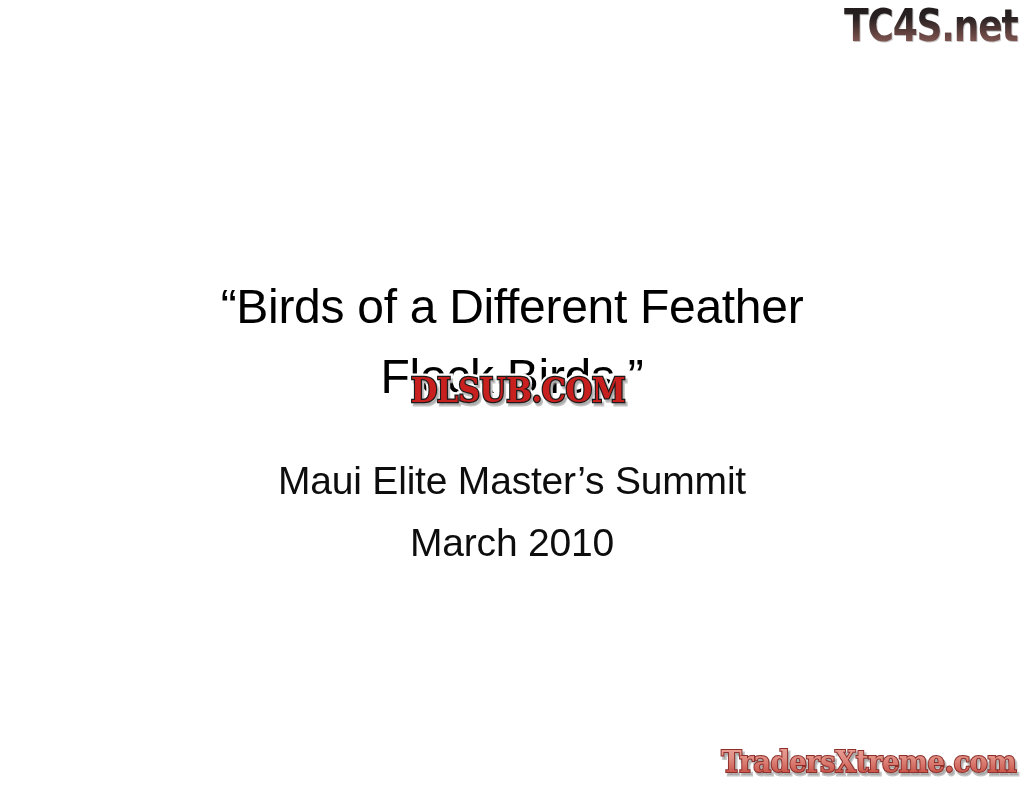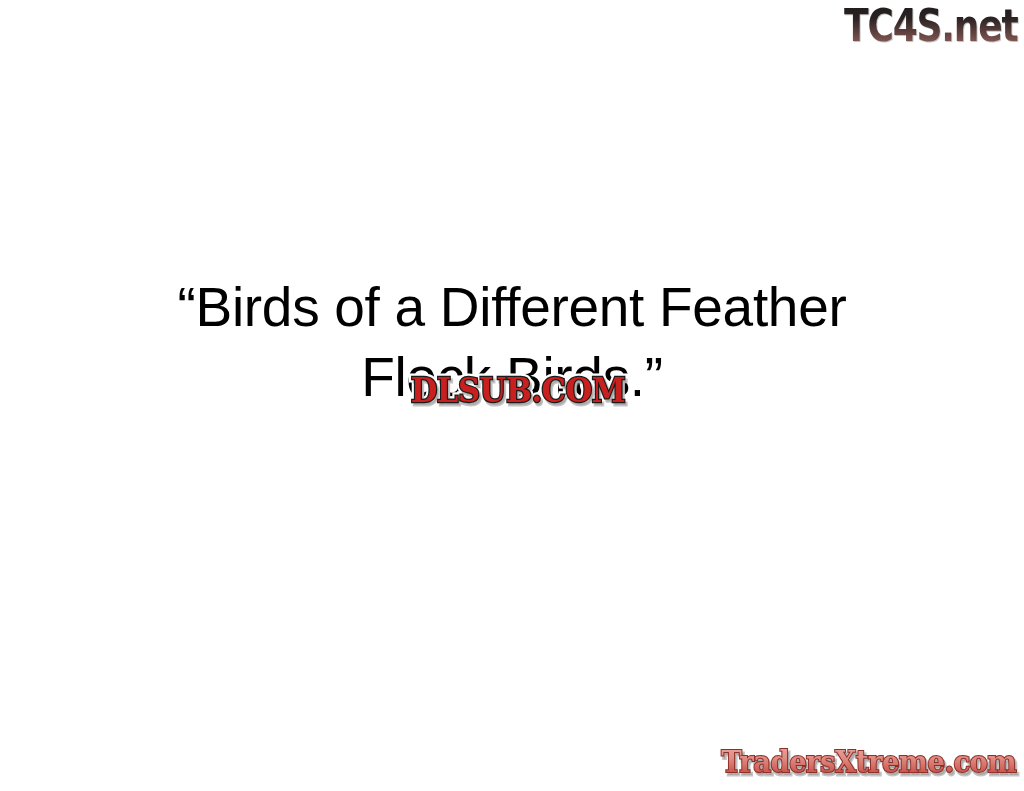--- a/index.html
+++ b/index.html
@@ -21,21 +21,21 @@
   
   .title-block {
     position: absolute;
     left: 0;
     top: 272px;
     width: 1024px;
     text-align: center;
   }
   .title-line {
     font-family: "Liberation Sans", sans-serif;
-    font-size: 55px;
+    font-size: 48px;
     line-height: 70px;
     color: #000000;
     font-weight: 400;
     letter-spacing: -0.3px;
     white-space: pre;
   }
 
   
   .subtitle-block {
     position: absolute;
@@ -236,20 +236,24 @@
 </head>
 <body>
 
 <div class="slide">
 
   <div class="title-block">
     <div class="title-line">“Birds of a Different Feather</div>
     <div class="title-line">Flock Birds.”</div>
   </div>
 
+  <div class="subtitle-block">
+    <div class="subtitle-line">Maui Elite Master’s Summit</div>
+    <div class="subtitle-line">March 2010</div>
+  </div>
 
   <div class="wm-tc4s">TC4S.net</div>
 
   <div class="wm-dlsub">
     <div class="glow">DLSUB.COM</div>
     <div class="shadow">DLSUB.COM</div>
     <div class="outline">DLSUB.COM</div>
     <div class="face">DLSUB.COM</div>
   </div>
 

